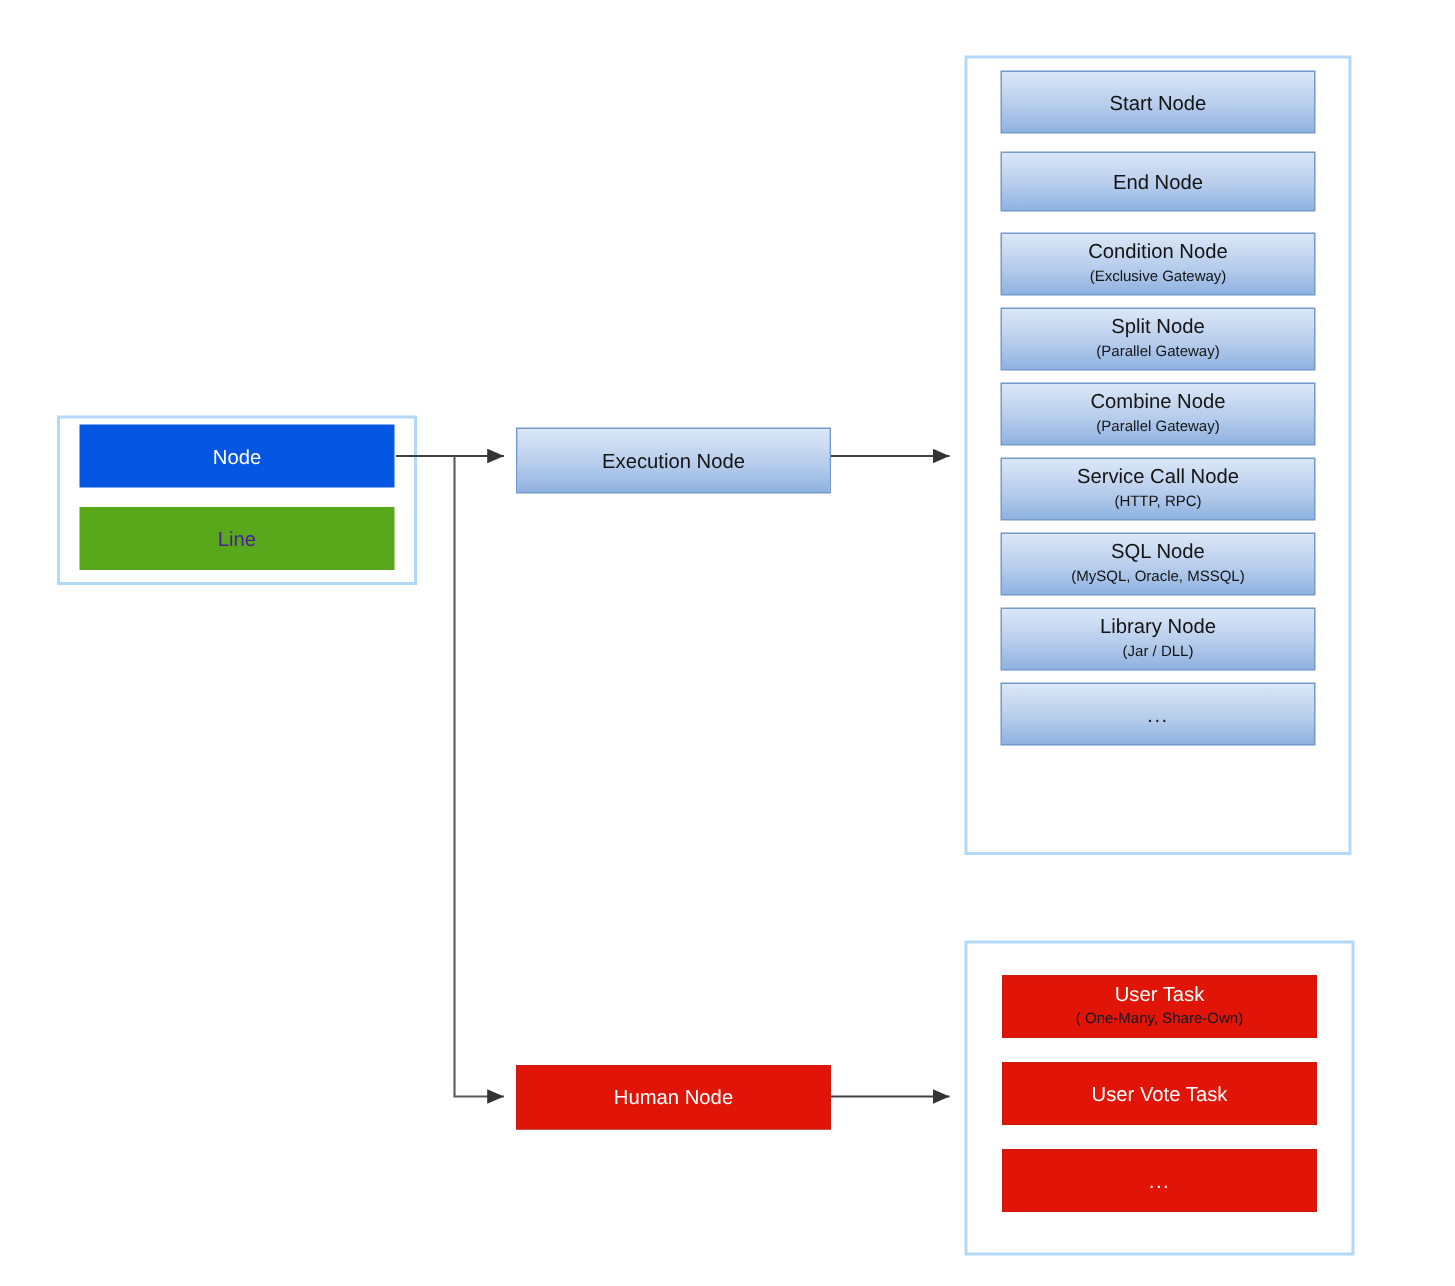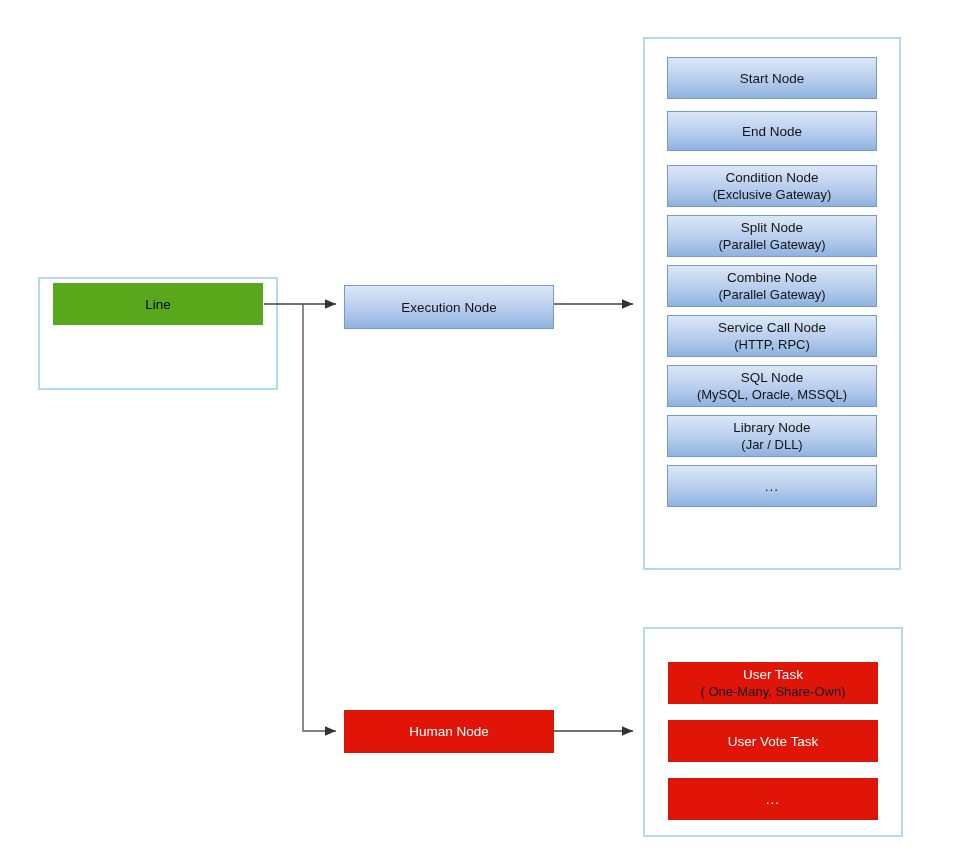--- a/index.html
+++ b/index.html
@@ -10,31 +10,31 @@
   }
   .abs { position:absolute; box-sizing:border-box; }
 
   
   .panel {
     background:#ffffff;
     border:2px solid #b3d9f7;
     display:flex; flex-direction:column; align-items:center;
   }
   #legend-panel   { left:38px;  top:277px; width:240px; height:113px; padding-top:4px; }
-  #exec-panel     { left:643px; top:37px;  width:258px; height:533px; padding-top:18px; }
-  #human-panel    { left:643px; top:627px; width:260px; height:210px; padding-top:33px; }
+  #exec-panel     { left:643px; top:37px;  width:258px; height:533px; padding-top:8px; }
+  #human-panel    { left:643px; top:627px; width:260px; height:210px; padding-top:21px; }
 
   
   .chip {
     width:210px; display:flex; flex-direction:column;
     align-items:center; justify-content:center; text-align:center;
     font-size:13.5px; line-height:17px; box-sizing:border-box;
   }
   .blue-solid  { background:#0556e3; color:#ffffff; }
-  .green-solid { background:#59a81b; color:#000000; }
+  .green-solid { background:#59a81b; color:#4c1d95; }
   .red-solid   { background:#e11507; border:1px solid #cc1a0e; color:#ffffff; }
   .grad {
     background:linear-gradient(180deg,#dbe7f7 0%,#b7cdec 55%,#8fb2e0 100%);
     border:1px solid #7499cb; color:#141414;
   }
 
   
   #legend-node { height:42px; margin-bottom:13px; }
   #legend-line { height:42px; }
 
@@ -47,29 +47,32 @@
   #exec-panel .chip:nth-child(1) { margin-bottom:12px; }
   #exec-panel .chip:nth-child(2) { height:40px; margin-bottom:14px; }
   #exec-panel .chip:nth-child(10){ height:44px; margin-bottom:0; }
 
   
   #human-panel .chip { height:42px; margin-bottom:16px; }
   #human-panel .chip:nth-child(3) { margin-bottom:0; }
   #human-panel .chip .sub { color:#0f172a; }
   .dots { letter-spacing:1px; }
 
-  .sub { font-size:13px; }
+  .sub { font-size:10px; }
 
   
   #arrows { left:0; top:0; width:970px; height:857px; pointer-events:none; }
 </style>
 </head>
 <body>
 
 <div class="abs panel" id="legend-panel">
+  <div class="chip blue-solid" id="legend-node">
+    <span>Node</span>
+  </div>
   <div class="chip green-solid" id="legend-line">
     <span>Line</span>
   </div>
 </div>
 
 <div class="abs chip grad" id="exec-node">
   <span>Execution Node</span>
 </div>
 <div class="abs chip red-solid" id="human-node">
   <span>Human Node</span>

